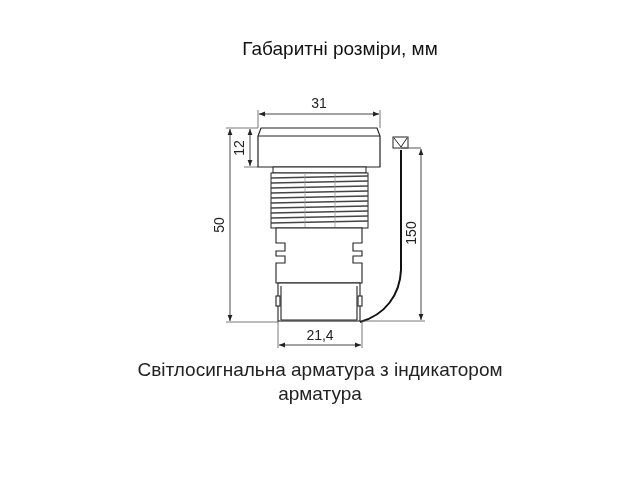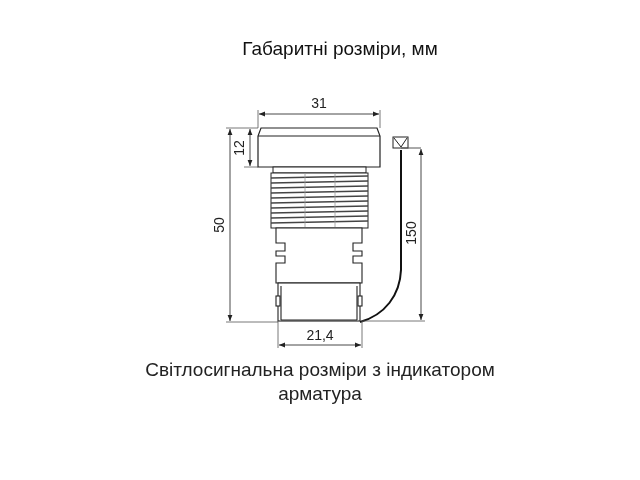--- a/index.html
+++ b/index.html
@@ -94,15 +94,15 @@
   </g>
 
   <g>
     <line x1="362" y1="321" x2="425" y2="321" stroke="#555" stroke-width="0.8"></line>
     <line x1="421" y1="149" x2="421" y2="320" stroke="#333" stroke-width="0.9" marker-start="url(#arr)" marker-end="url(#arr)"></line>
     <text x="0" y="0" transform="translate(416,233) rotate(-90)" text-anchor="middle" class="dim-text">150</text>
   </g>
 </svg>
 
 <div class="caption">
-  <span>Світлосигнальна розміри з індикатором</span>
+  <span>Світлосигнальна арматура з індикатором</span>
   <span>арматура</span>
 </div>
 
 </body></html>

